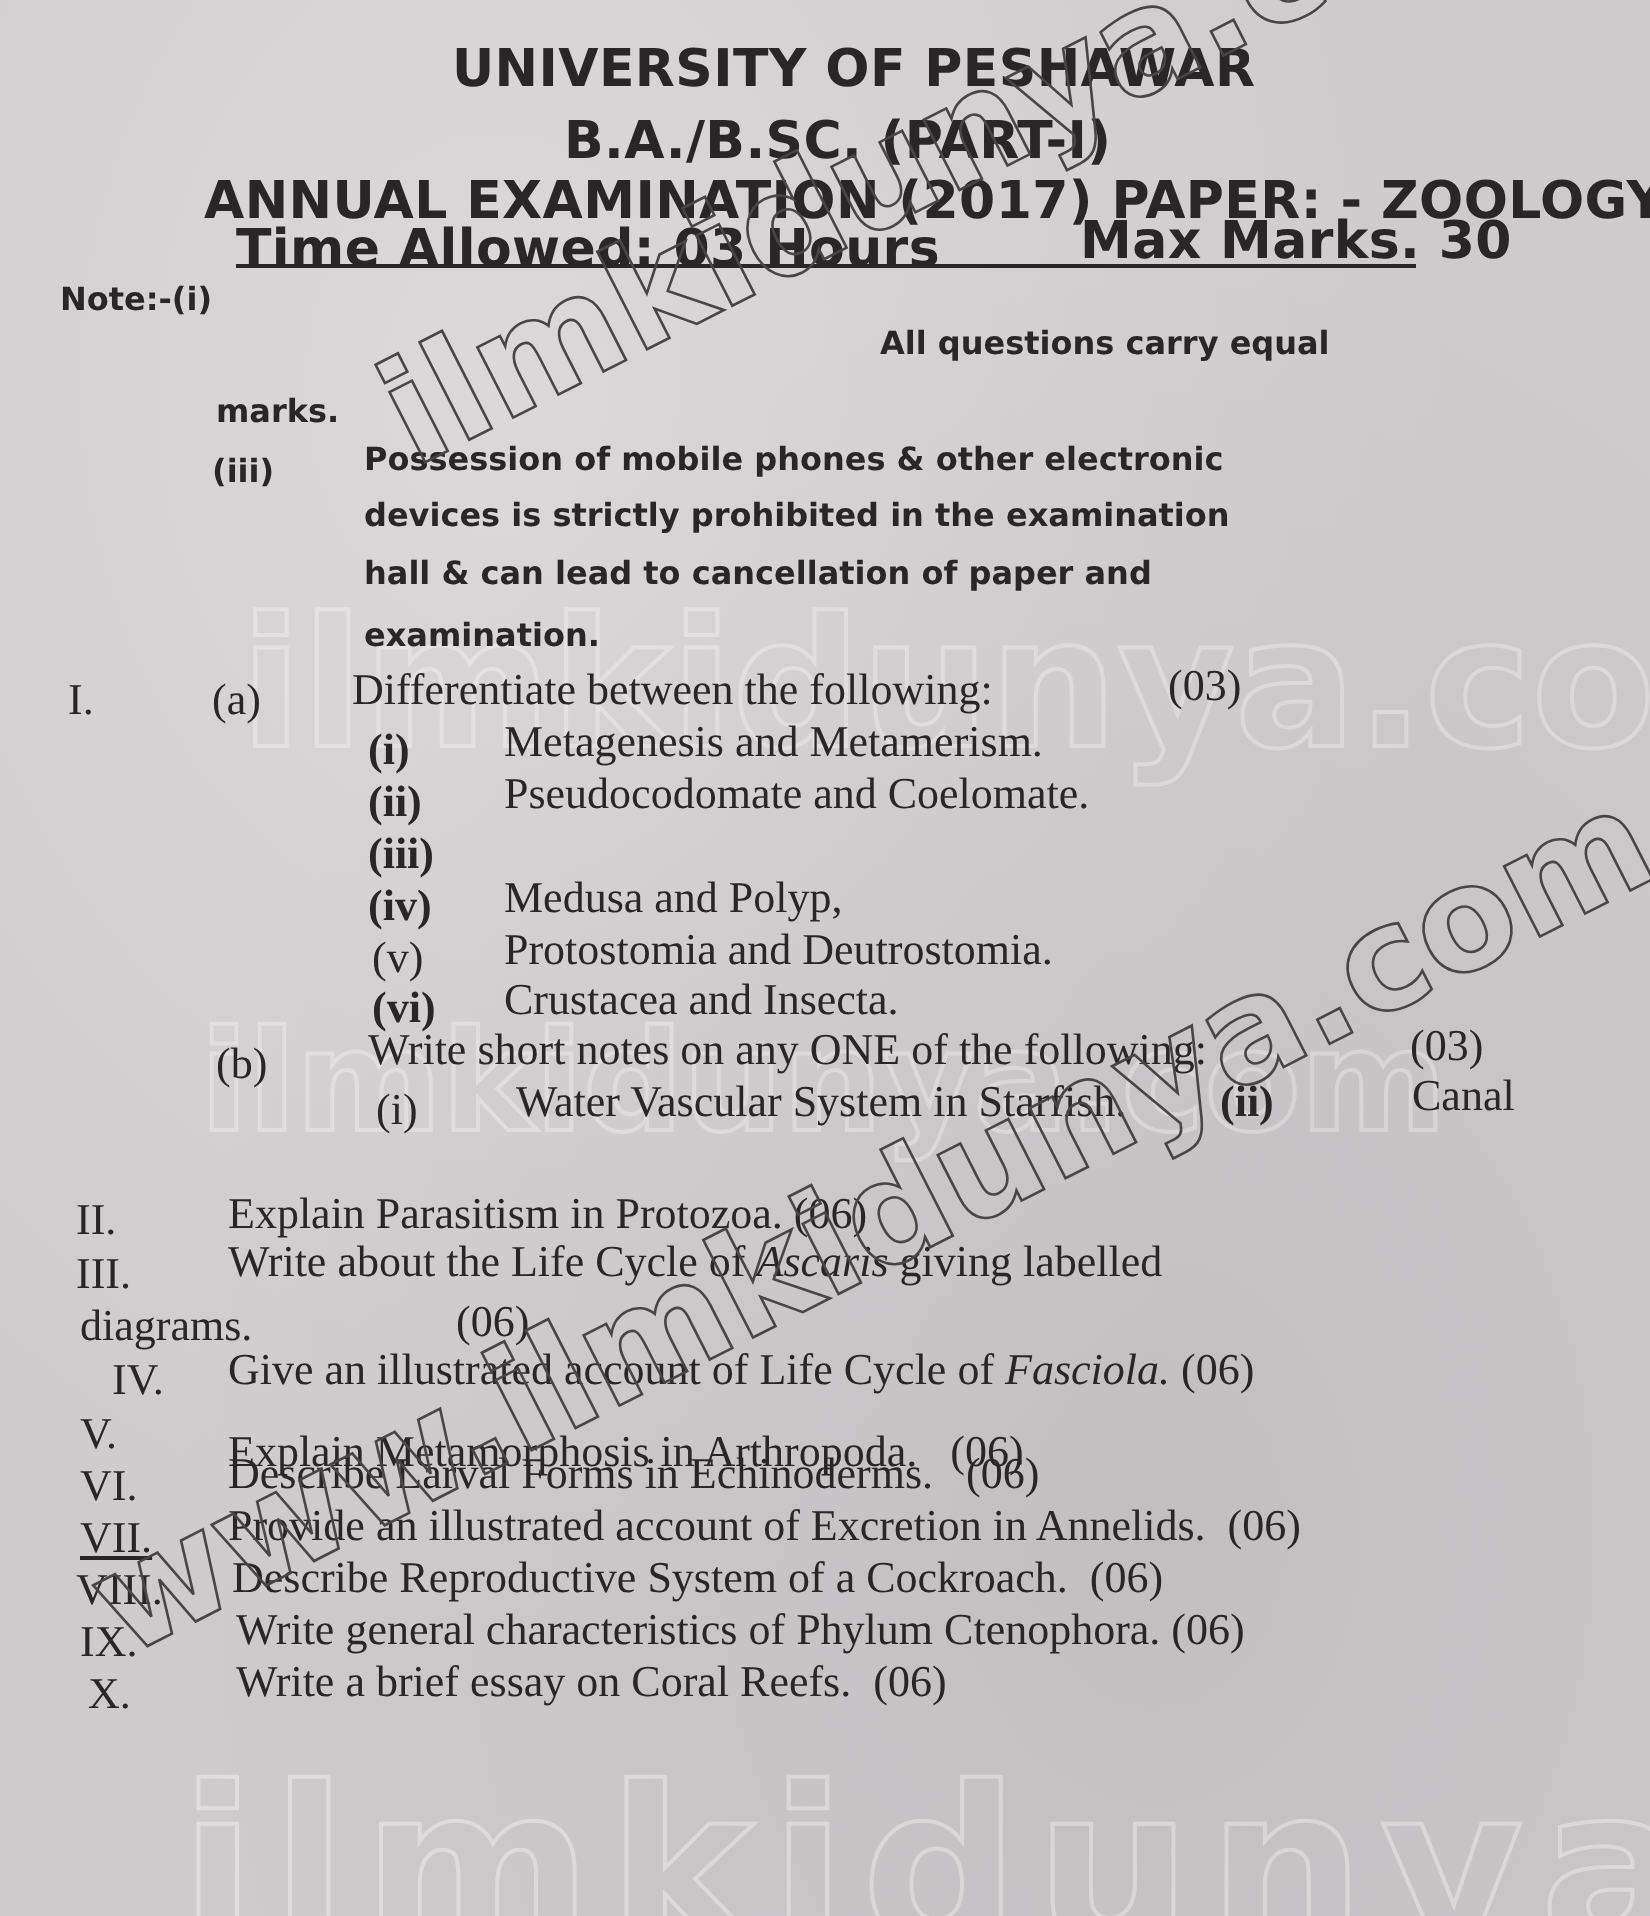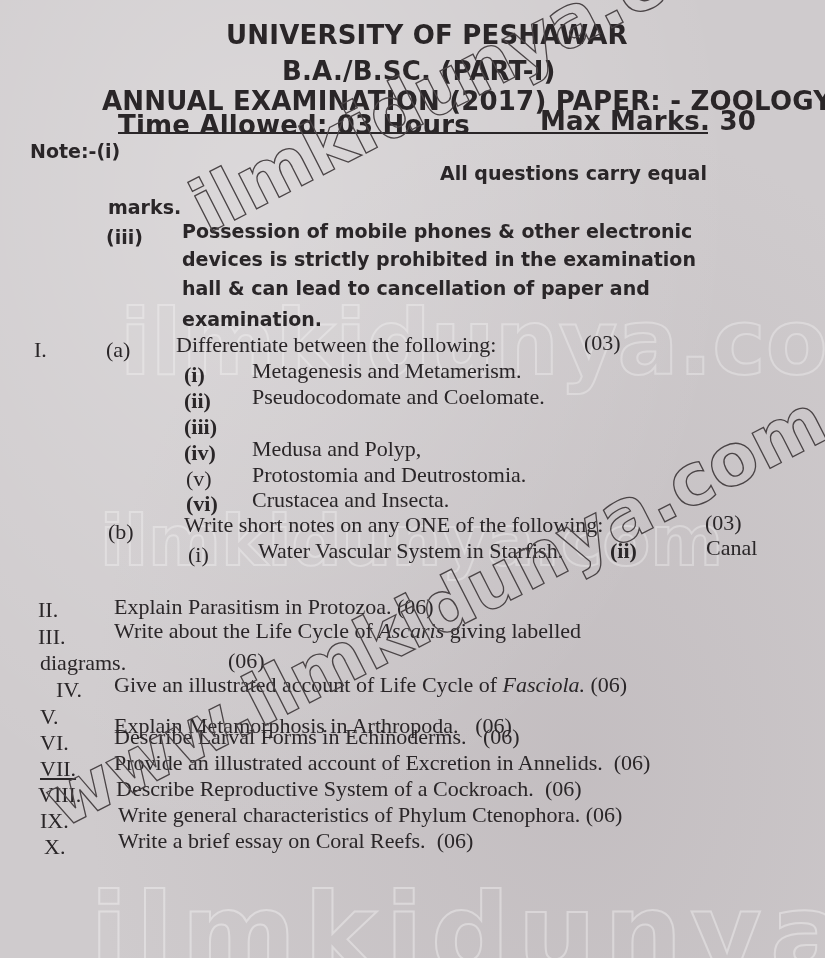--- a/index.html
+++ b/index.html
@@ -9,21 +9,21 @@
     background-image:
       radial-gradient(ellipse at 30% 20%, rgba(255,255,255,0.25), transparent 60%),
       radial-gradient(ellipse at 70% 80%, rgba(160,150,155,0.25), transparent 60%);
     color:#2a2628;
   }
   .page { position:absolute; left:0; top:0; width:825px; height:958px; }
   .sans { font-family:"DejaVu Sans", "Liberation Sans", sans-serif; font-weight:bold; }
   .serif { font-family:"Liberation Serif", "DejaVu Serif", serif; }
   .abs { position:absolute; white-space:nowrap; }
   .hdr { font-size:26px; letter-spacing:0.2px; }
-  .note { font-size:19px; }
+  .note { font-size:16px; }
   .q { font-size:22px; }
   .underline-bar { position:absolute; left:118px; top:132px; width:590px; height:2px; background:#2a2628; }
   .wm-big {
     position:absolute; left:90px; top:870px; font-family:"DejaVu Sans", sans-serif;
     font-size:110px; font-weight:bold; color:transparent;
     -webkit-text-stroke:2px rgba(255,255,255,0.35); letter-spacing:8px; white-space:nowrap;
   }
   .wm-diag {
     position:absolute; font-family:"DejaVu Sans", sans-serif; font-size:72px; font-weight:bold;
     color:transparent; -webkit-text-stroke:1.3px #4a4446; white-space:nowrap;

